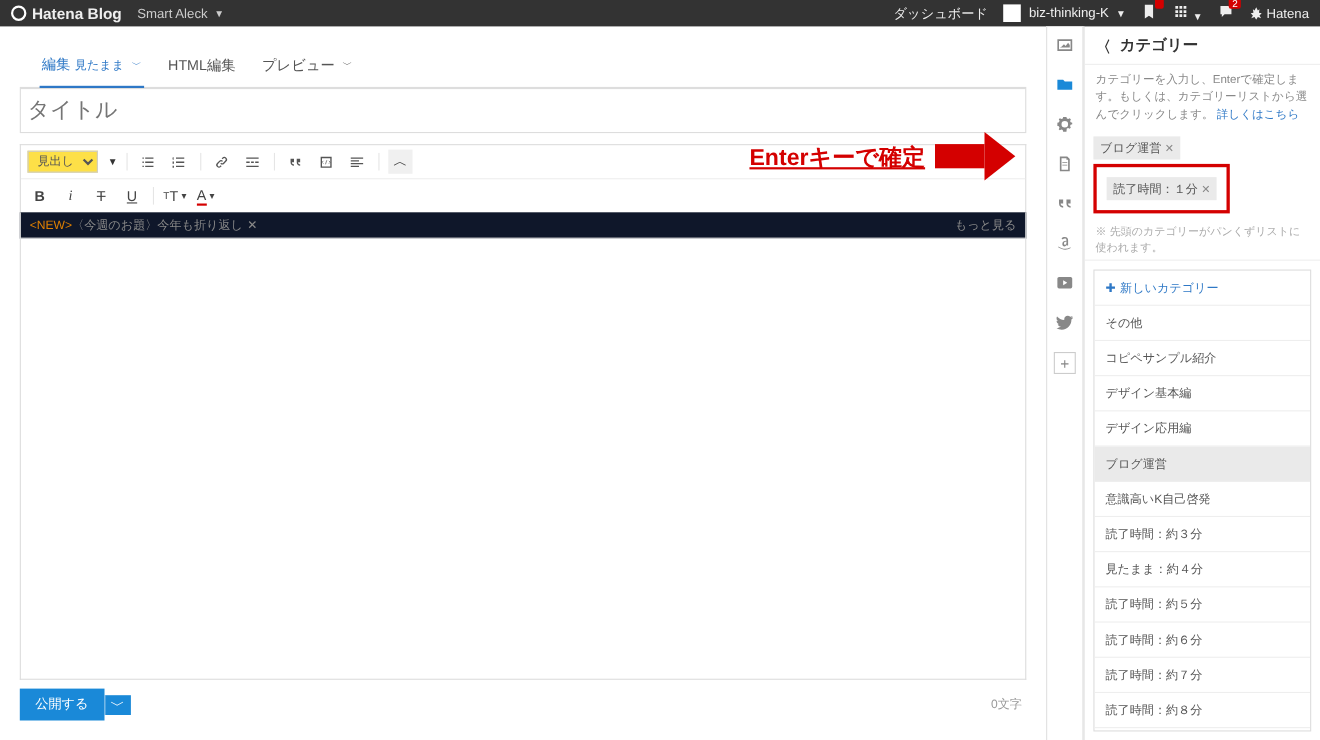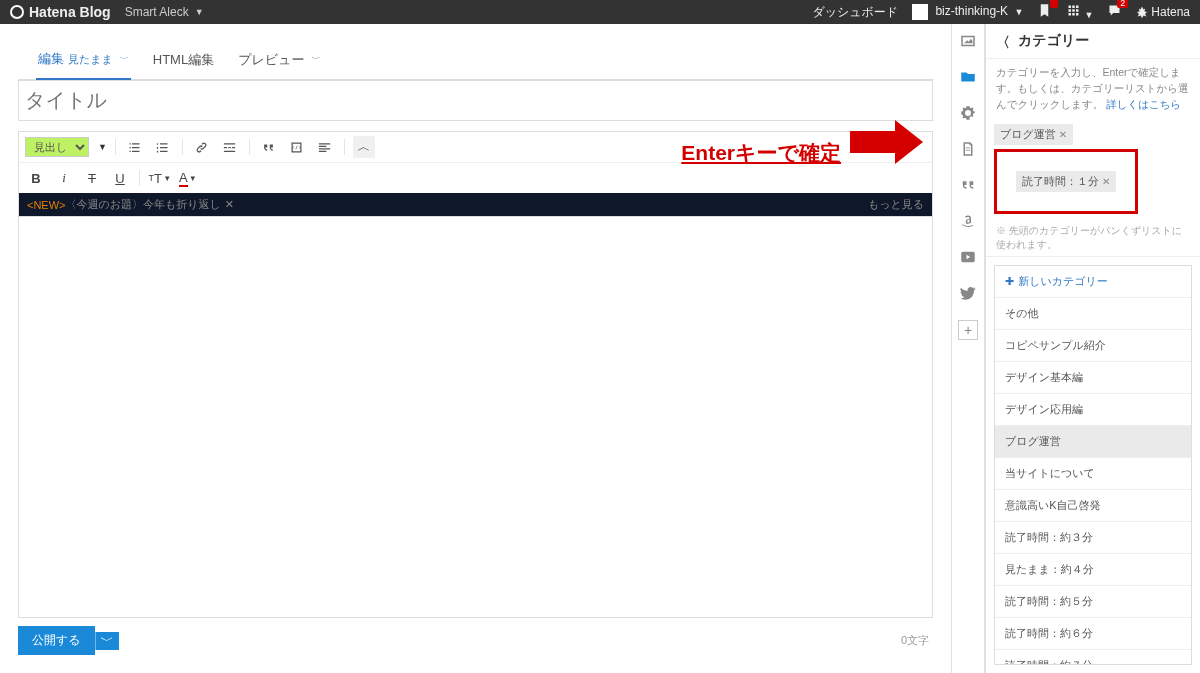--- a/index.html
+++ b/index.html
@@ -16,21 +16,21 @@
 .tabs .tab { padding: 6px 2px 10px; color: #555; cursor: pointer; display:flex; align-items:center; gap:4px;}
 .tabs .tab.active { color: #2e78c6; border-bottom: 2px solid #2e78c6; margin-bottom: -1px; }
 .tabs .sub { font-size: 11px; color:#888;}
 .tabs .sub.active{ color:#2e78c6;}
 .main { display: flex; height: calc(673px - 24px); }
 .editor-col { flex: 1; padding: 10px 18px; display:flex; flex-direction:column; position:relative;}
 .title-input { width: 100%; font-size: 20px; padding: 8px 6px; border: 1px solid #ddd; color: #404040; margin-bottom: 10px; }
 .toolbar { border: 1px solid #ddd; border-bottom: none; }
 .tb-row { display: flex; align-items: center; gap: 6px; padding: 4px 6px; border-bottom:1px solid #eee;}
 .tb-row:last-child{border-bottom:none;}
-.tb-select { font-size: 11px; border: 1px solid #ccc; padding: 2px 4px; color: #555; background:#bef264; }
+.tb-select { font-size: 11px; border: 1px solid #ccc; padding: 2px 4px; color: #555; background:#fde047; }
 .tb-btn { width: 22px; height: 22px; display: flex; align-items: center; justify-content: center; color: #444; cursor:pointer; font-size:13px;}
 .tb-sep { width: 1px; height: 16px; background: #e5e5e5; margin:0 2px;}
 .topic-bar { border:1px solid #ddd; border-top:none; padding: 4px 8px; display:flex; align-items:center; font-size:11px; color:#888; background:#0f172a;}
 .topic-bar .new{color:#e08000;}
 .topic-bar .more{margin-left:auto; color:#888;}
 .topic-bar .x{margin-left:4px;}
 .content-area { flex:1; border:1px solid #ddd; border-top:none; background:#fff; }
 .footer { display:flex; align-items:center; padding: 8px 0; }
 .publish { background:#1a89d8; color:#fff; border:none; padding:6px 14px; font-size:12px; display:flex; align-items:center; gap:4px;}
 .publish-drop{ background:#1a89d8; border-left:1px solid rgba(255,255,255,.4); width:24px; display:flex; align-items:center; justify-content:center; color:#fff;}
@@ -40,21 +40,21 @@
 .tool-strip .ts-i.active{fill:#1a89d8;}
 .tool-strip .add{ border:1px solid #ccc; width:20px; height:20px; display:flex;align-items:center;justify-content:center; color:#888; font-size:14px;}
 .sidebar { width: 215px; border-left: 1px solid #e0e0e0; display:flex; flex-direction:column; font-size:11px; overflow-y:auto;}
 .sb-head { display:flex; align-items:center; padding: 8px 10px; border-bottom:1px solid #eee; font-size:14px; font-weight:bold; gap:8px;}
 .sb-head .chev{ transform:rotate(180deg);}
 .sb-desc { padding: 6px 10px; color:#888; line-height:1.5; font-size:10.5px;}
 .sb-desc a{color:#2e78c6; text-decoration:none;}
 .chips { padding: 6px 8px; display:flex; gap:4px; flex-wrap:wrap; }
 .chip { background:#eaeaea; padding:3px 6px; font-size:11px; color:#555; display:flex; align-items:center; gap:3px;}
 .chip .x{color:#888; font-size:10px; cursor:pointer;}
-.chip-wrap-hl{ border:3px solid #d40000; padding:19px;}
+.chip-wrap-hl{ border:3px solid #d40000; padding:9px;}
 .sb-note{ padding:4px 10px; color:#aaa; font-size:10px; border-bottom:1px solid #eee;}
 .cat-list{ flex:1; overflow-y:auto; border:1px solid #ddd; margin:8px;}
 .cat-new{ padding:8px 10px; color:#2e78c6; display:flex; align-items:center; gap:4px; border-bottom:1px solid #eee; cursor:pointer;}
 .cat-item{ padding:8px 10px; border-bottom:1px solid #eee; color:#555; cursor:pointer;}
 .cat-item.sel{ background:#eaeaea;}
 .annotation { position: absolute; color: #d40000; font-size: 21px; font-weight: bold; text-decoration: underline; }
 .arrow { position:absolute; }
 .arrow-body{ width:45px; height:22px; background:#d40000;}
 .arrow-head{ width:0; height:0; border-top:22px solid transparent; border-bottom:22px solid transparent; border-left:28px solid #d40000;}
 .arrow{display:flex; align-items:center;}
@@ -195,21 +195,21 @@
     <div class="content-area"></div>
 
     <div class="footer">
       <button class="publish">
           <span>公開する</span>
         </button>
       <span class="publish-drop">﹀</span>
       <span class="char-count">0文字</span>
     </div>
 
-    <div class="annotation" style="top:115px; right:110px;">Enterキーで確定</div>
+    <div class="annotation" style="top:105px; right:110px;">Enterキーで確定</div>
     <div class="arrow" style="top:96px; right:28px;">
       <div class="arrow-body"></div>
         <div class="arrow-head"></div>
     </div>
   </div>
 
   <div class="tool-strip">
     <svg class="ts-i" viewBox="0 0 24 24">
         <path d="M3 5h18v14H3zM5 7v10h14V7zM8 14l3-3 2 2 3-4 2 3v3H6z"></path>
       </svg>
@@ -263,21 +263,20 @@
       <div class="cat-new">
         <span>✚</span>
         <span>新しいカテゴリー</span>
       </div>
       <div id="cat-items">
           <div class="cat-item">その他</div>
           <div class="cat-item">コピペサンプル紹介</div>
           <div class="cat-item">デザイン基本編</div>
           <div class="cat-item">デザイン応用編</div>
           <div class="cat-item sel">ブログ運営</div>
-          <div class="cat-item">当サイトについて</div>
           <div class="cat-item">意識高いK自己啓発</div>
           <div class="cat-item">読了時間：約３分</div>
           <div class="cat-item">見たまま：約４分</div>
           <div class="cat-item">読了時間：約５分</div>
           <div class="cat-item">読了時間：約６分</div>
           <div class="cat-item">読了時間：約７分</div>
           <div class="cat-item">読了時間：約８分</div>
         </div>
     </div>
   </div>

